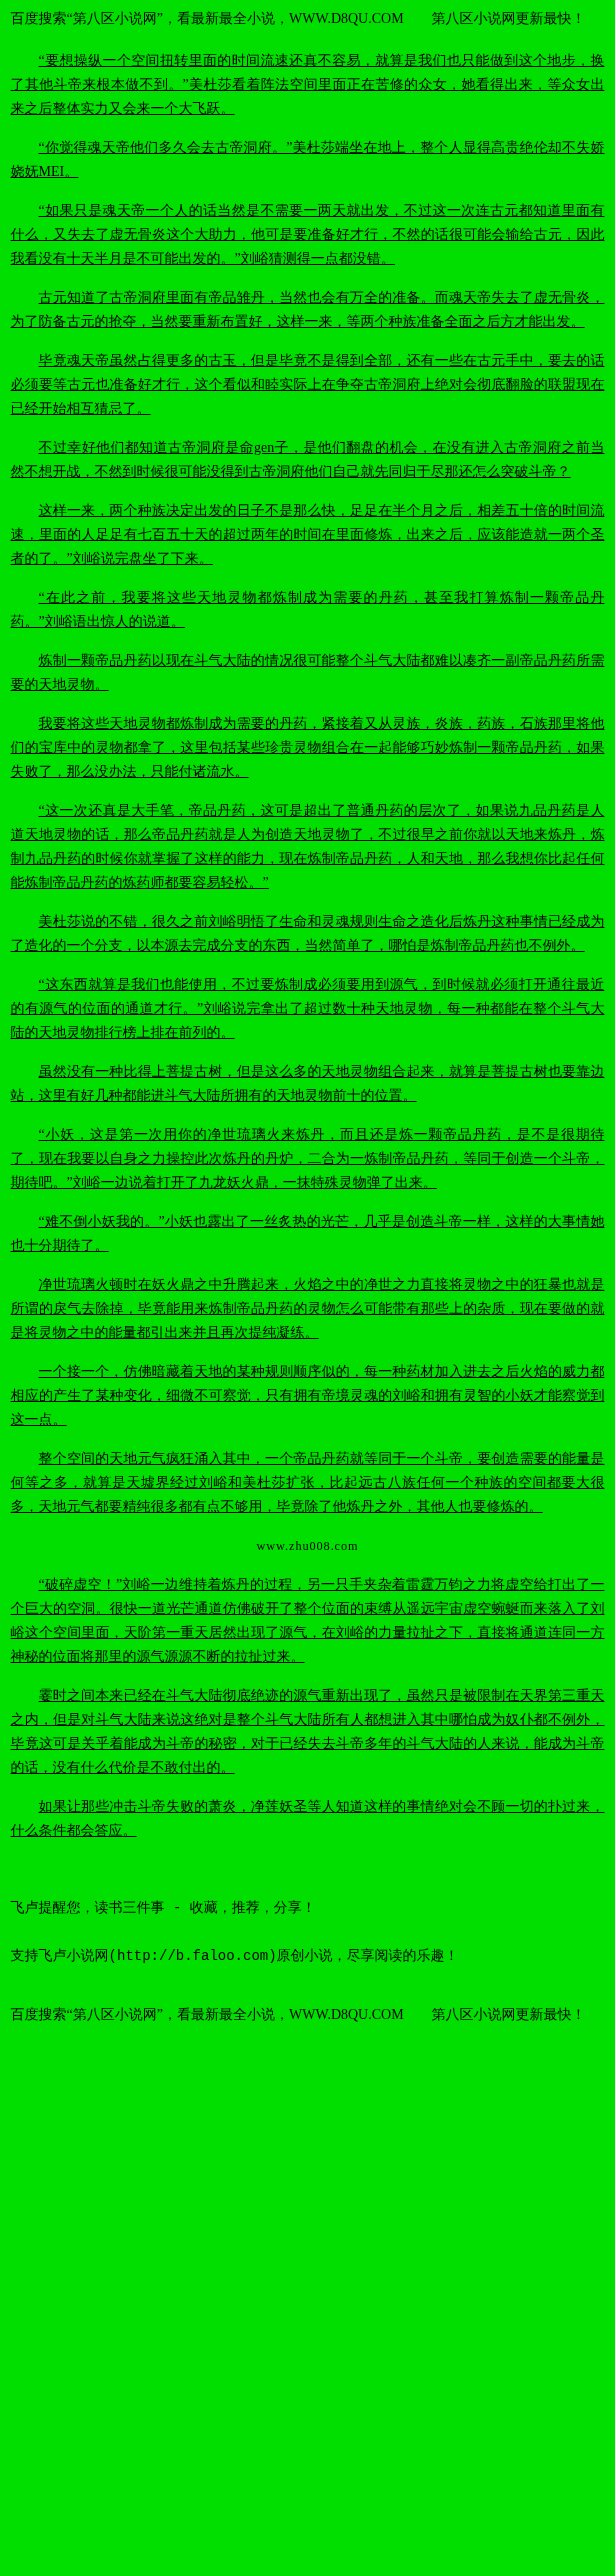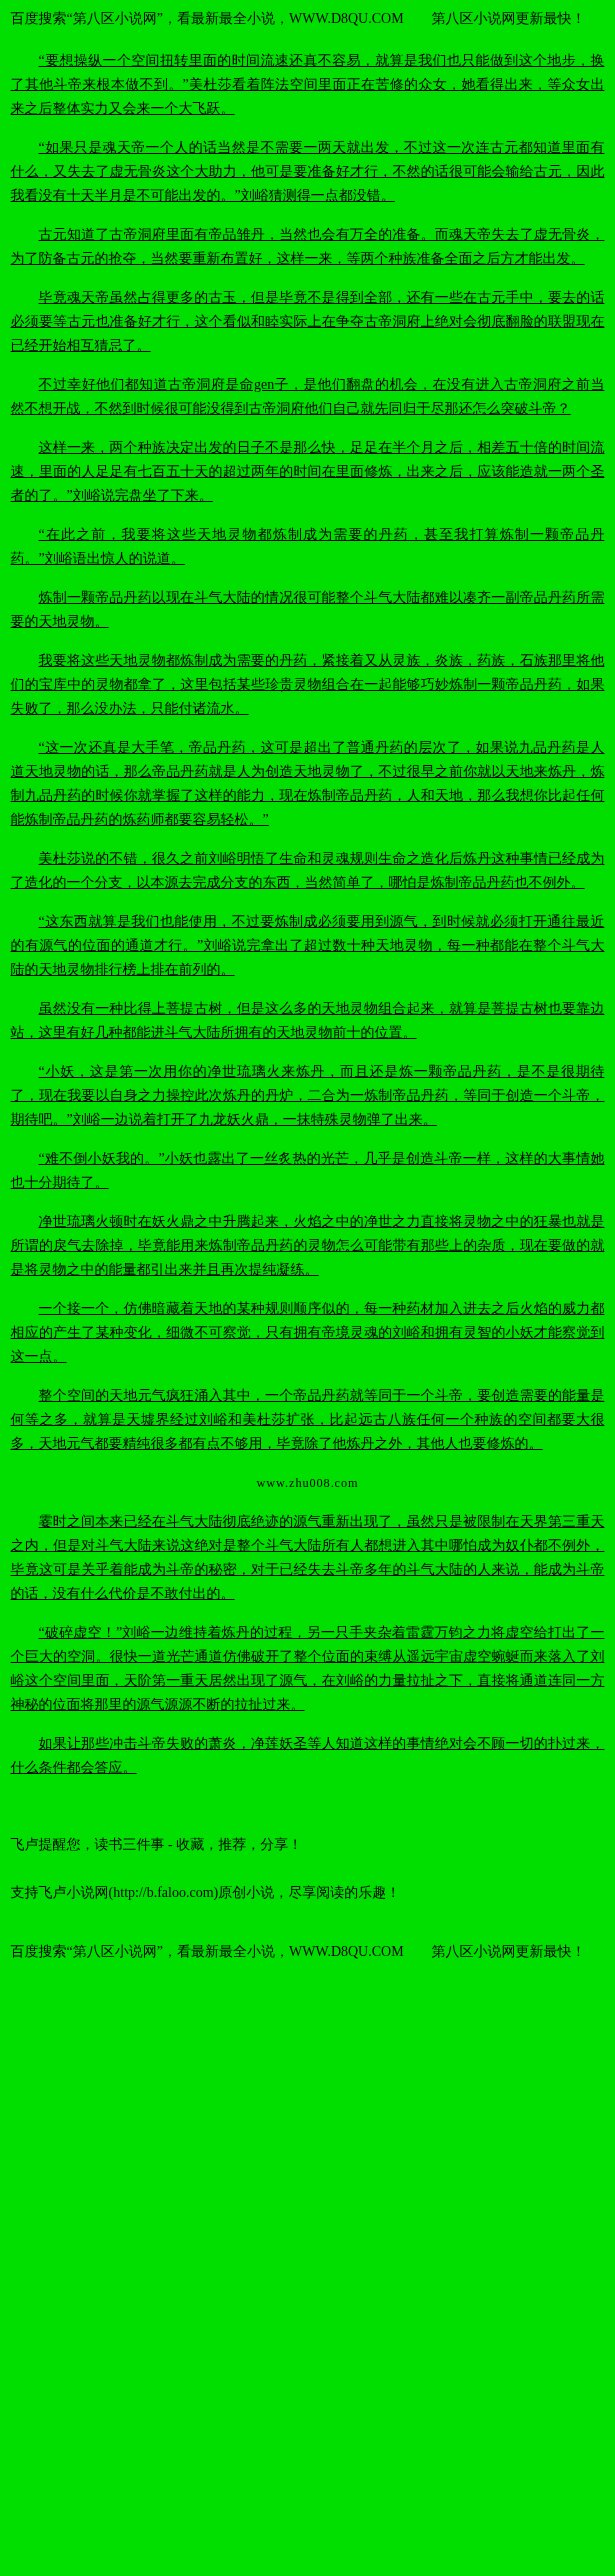--- a/index.html
+++ b/index.html
@@ -28,32 +28,33 @@
     word-break: break-all;
     text-decoration: underline;
   }
   .watermark {
     text-align: center;
     margin: 12px 0;
     font-size: 12.3px;
     letter-spacing: 0.9px;
   }
   .notes { margin-top: 53px; }
-  .note { margin: 24.6px 0 0 0; text-indent: 0; word-break: break-all; }
+  .note { margin: 24.6px 0 0 0; text-indent: 0; word-break: break-all; font-family: Liberation Mono, monospace; }
   .footer-promo { margin: 35px 0 0 0; text-indent: 0; word-break: break-all; }
 </style>
 </head>
 <body>
 
 <div class="page">
 
   <p class="promo">百度搜索“第八区小说网”，看最新最全小说，WWW.D8QU.COM　　第八区小说网更新最快！</p>
 
   <div>
       <p class="para">“要想操纵一个空间扭转里面的时间流速还真不容易，就算是我们也只能做到这个地步，换了其他斗帝来根本做不到。”美杜莎看着阵法空间里面正在苦修的众女，她看得出来，等众女出来之后整体实力又会来一个大飞跃。</p>
+      <p class="para">“你觉得魂天帝他们多久会去古帝洞府。”美杜莎端坐在地上，整个人显得高贵绝伦却不失娇娆妩MEI。</p>
       <p class="para">“如果只是魂天帝一个人的话当然是不需要一两天就出发，不过这一次连古元都知道里面有什么，又失去了虚无骨炎这个大助力，他可是要准备好才行，不然的话很可能会输给古元，因此我看没有十天半月是不可能出发的。”刘峪猜测得一点都没错。</p>
       <p class="para">古元知道了古帝洞府里面有帝品雏丹，当然也会有万全的准备。而魂天帝失去了虚无骨炎，为了防备古元的抢夺，当然要重新布置好，这样一来，等两个种族准备全面之后方才能出发。</p>
       <p class="para">毕竟魂天帝虽然占得更多的古玉，但是毕竟不是得到全部，还有一些在古元手中，要去的话必须要等古元也准备好才行，这个看似和睦实际上在争夺古帝洞府上绝对会彻底翻脸的联盟现在已经开始相互猜忌了。</p>
       <p class="para">不过幸好他们都知道古帝洞府是命gen子，是他们翻盘的机会，在没有进入古帝洞府之前当然不想开战，不然到时候很可能没得到古帝洞府他们自己就先同归于尽那还怎么突破斗帝？</p>
       <p class="para">这样一来，两个种族决定出发的日子不是那么快，足足在半个月之后，相差五十倍的时间流速，里面的人足足有七百五十天的超过两年的时间在里面修炼，出来之后，应该能造就一两个圣者的了。”刘峪说完盘坐了下来。</p>
       <p class="para">“在此之前，我要将这些天地灵物都炼制成为需要的丹药，甚至我打算炼制一颗帝品丹药。”刘峪语出惊人的说道。</p>
       <p class="para">炼制一颗帝品丹药以现在斗气大陆的情况很可能整个斗气大陆都难以凑齐一副帝品丹药所需要的天地灵物。</p>
       <p class="para">我要将这些天地灵物都炼制成为需要的丹药，紧接着又从灵族，炎族，药族，石族那里将他们的宝库中的灵物都拿了，这里包括某些珍贵灵物组合在一起能够巧妙炼制一颗帝品丹药，如果失败了，那么没办法，只能付诸流水。</p>
       <p class="para">“这一次还真是大手笔，帝品丹药，这可是超出了普通丹药的层次了，如果说九品丹药是人道天地灵物的话，那么帝品丹药就是人为创造天地灵物了，不过很早之前你就以天地来炼丹，炼制九品丹药的时候你就掌握了这样的能力，现在炼制帝品丹药，人和天地，那么我想你比起任何能炼制帝品丹药的炼药师都要容易轻松。”</p>
       <p class="para">美杜莎说的不错，很久之前刘峪明悟了生命和灵魂规则生命之造化后炼丹这种事情已经成为了造化的一个分支，以本源去完成分支的东西，当然简单了，哪怕是炼制帝品丹药也不例外。</p>
@@ -62,22 +63,22 @@
       <p class="para">“小妖，这是第一次用你的净世琉璃火来炼丹，而且还是炼一颗帝品丹药，是不是很期待了，现在我要以自身之力操控此次炼丹的丹炉，二合为一炼制帝品丹药，等同于创造一个斗帝，期待吧。”刘峪一边说着打开了九龙妖火鼎，一抹特殊灵物弹了出来。</p>
       <p class="para">“难不倒小妖我的。”小妖也露出了一丝炙热的光芒，几乎是创造斗帝一样，这样的大事情她也十分期待了。</p>
       <p class="para">净世琉璃火顿时在妖火鼎之中升腾起来，火焰之中的净世之力直接将灵物之中的狂暴也就是所谓的戾气去除掉，毕竟能用来炼制帝品丹药的灵物怎么可能带有那些上的杂质，现在要做的就是将灵物之中的能量都引出来并且再次提纯凝练。</p>
       <p class="para">一个接一个，仿佛暗藏着天地的某种规则顺序似的，每一种药材加入进去之后火焰的威力都相应的产生了某种变化，细微不可察觉，只有拥有帝境灵魂的刘峪和拥有灵智的小妖才能察觉到这一点。</p>
       <p class="para">整个空间的天地元气疯狂涌入其中，一个帝品丹药就等同于一个斗帝，要创造需要的能量是何等之多，就算是天墟界经过刘峪和美杜莎扩张，比起远古八族任何一个种族的空间都要大很多，天地元气都要精纯很多都有点不够用，毕竟除了他炼丹之外，其他人也要修炼的。</p>
     </div>
 
   <p class="watermark">www.zhu008.com</p>
 
   <div>
+      <p class="para">“破碎虚空！”刘峪一边维持着炼丹的过程，另一只手夹杂着雷霆万钧之力将虚空给打出了一个巨大的空洞。很快一道光芒通道仿佛破开了整个位面的束缚从遥远宇宙虚空蜿蜒而来落入了刘峪这个空间里面，天阶第一重天居然出现了源气，在刘峪的力量拉扯之下，直接将通道连同一方神秘的位面将那里的源气源源不断的拉扯过来。</p>
       <p class="para">霎时之间本来已经在斗气大陆彻底绝迹的源气重新出现了，虽然只是被限制在天界第三重天之内，但是对斗气大陆来说这绝对是整个斗气大陆所有人都想进入其中哪怕成为奴仆都不例外，毕竟这可是关乎着能成为斗帝的秘密，对于已经失去斗帝多年的斗气大陆的人来说，能成为斗帝的话，没有什么代价是不敢付出的。</p>
-      <p class="para">“破碎虚空！”刘峪一边维持着炼丹的过程，另一只手夹杂着雷霆万钧之力将虚空给打出了一个巨大的空洞。很快一道光芒通道仿佛破开了整个位面的束缚从遥远宇宙虚空蜿蜒而来落入了刘峪这个空间里面，天阶第一重天居然出现了源气，在刘峪的力量拉扯之下，直接将通道连同一方神秘的位面将那里的源气源源不断的拉扯过来。</p>
       <p class="para">如果让那些冲击斗帝失败的萧炎，净莲妖圣等人知道这样的事情绝对会不顾一切的扑过来，什么条件都会答应。</p>
     </div>
 
   <div class="notes">
     <p class="note">飞卢提醒您，读书三件事 - 收藏，推荐，分享！</p>
     <p class="note">支持飞卢小说网(http://b.faloo.com)原创小说，尽享阅读的乐趣！</p>
   </div>
 
   <p class="footer-promo">百度搜索“第八区小说网”，看最新最全小说，WWW.D8QU.COM　　第八区小说网更新最快！</p>
 

